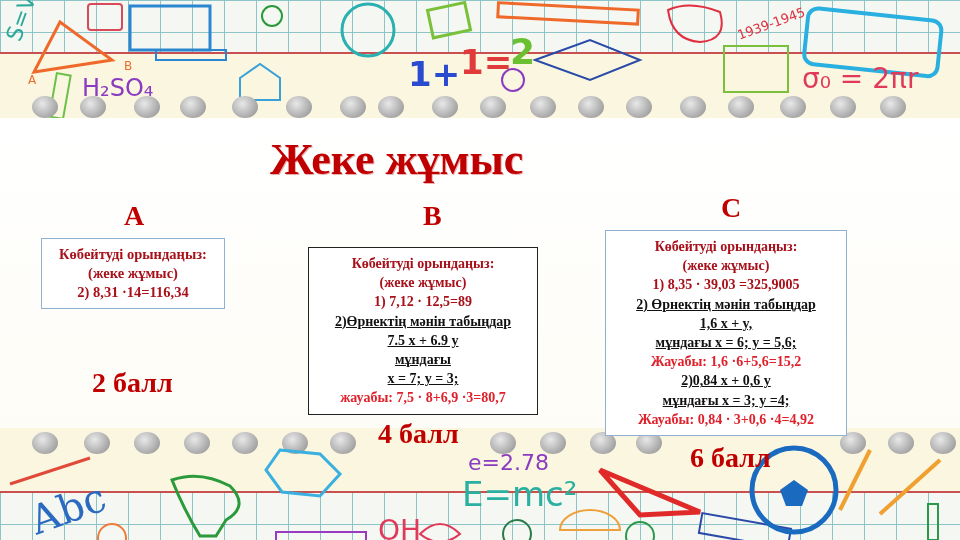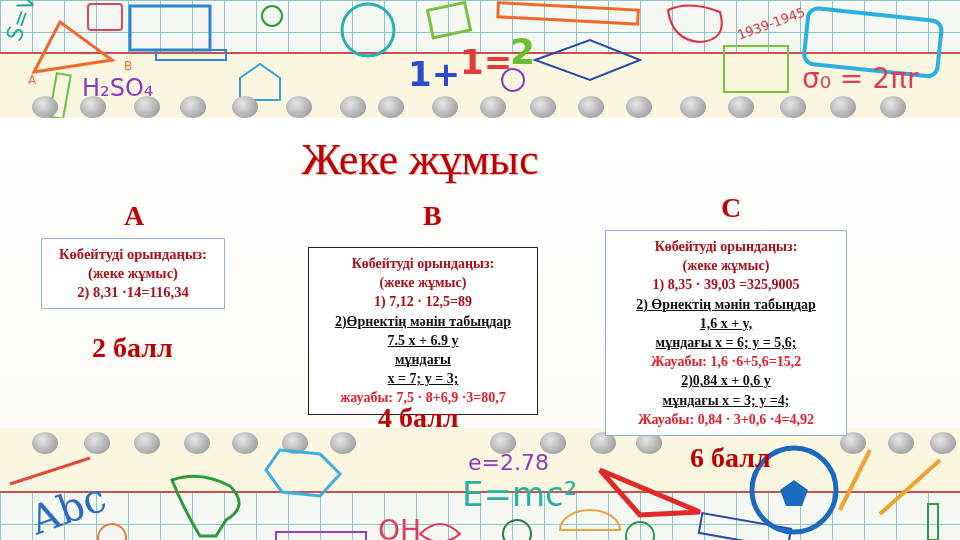--- a/index.html
+++ b/index.html
@@ -26,22 +26,22 @@
     .center-sheet {
       position:absolute; left:0; right:0; top:118px; height:310px;
       background:linear-gradient(#ffffff, #fdfcf6);
     }
     .hole {
       position:absolute; width:26px; height:22px; border-radius:50%;
       background:radial-gradient(circle at 40% 35%, #e8e8e8, #8a8a8a);
     }
     .doodle { position:absolute; }
     .title {
-      position:absolute; left:270px; top:134px; width:300px; text-align:center;
-      font-size:44px; font-weight:normal; color:#c00000;
+      position:absolute; left:270px; top:134px; width:300px; 
+      font-size:44px; font-weight:bold; color:#c00000;
       text-shadow:1px 1px 0 #e8b0b0;
     }
     .level {
       position:absolute; font-size:28px; font-weight:bold; color:#c00000;
     }
     .box {
       position:absolute; background:#fff; text-align:center;
       font-weight:bold; font-size:14.5px; line-height:19px;
       padding:6px 4px;
     }
@@ -184,15 +184,15 @@
   <div class="dark-red">1)    8,35 · 39,03 =325,9005</div>
   <div class="black">2) Өрнектің мәнін табыңдар</div>
   <div class="black">1,6 x + y,</div>
   <div class="black">мұндағы x = 6; y = 5,6;</div>
   <div class="red">Жауабы: 1,6 ·6+5,6=15,2</div>
   <div class="black">2)0,84 x + 0,6 y</div>
   <div class="black">мұндағы x = 3; y =4;</div>
   <div class="red">Жауабы: 0,84 · 3+0,6 ·4=4,92</div>
 </div>
 
-<div class="score" style="left:92px;top:332px">2 балл</div>
-<div class="score" style="left:378px;top:402px">4 балл</div>
+<div class="score" style="left:92px;top:367px">2 балл</div>
+<div class="score" style="left:378px;top:418px">4 балл</div>
 <div class="score" style="left:690px;top:442px">6 балл</div>
 
 </body></html>

